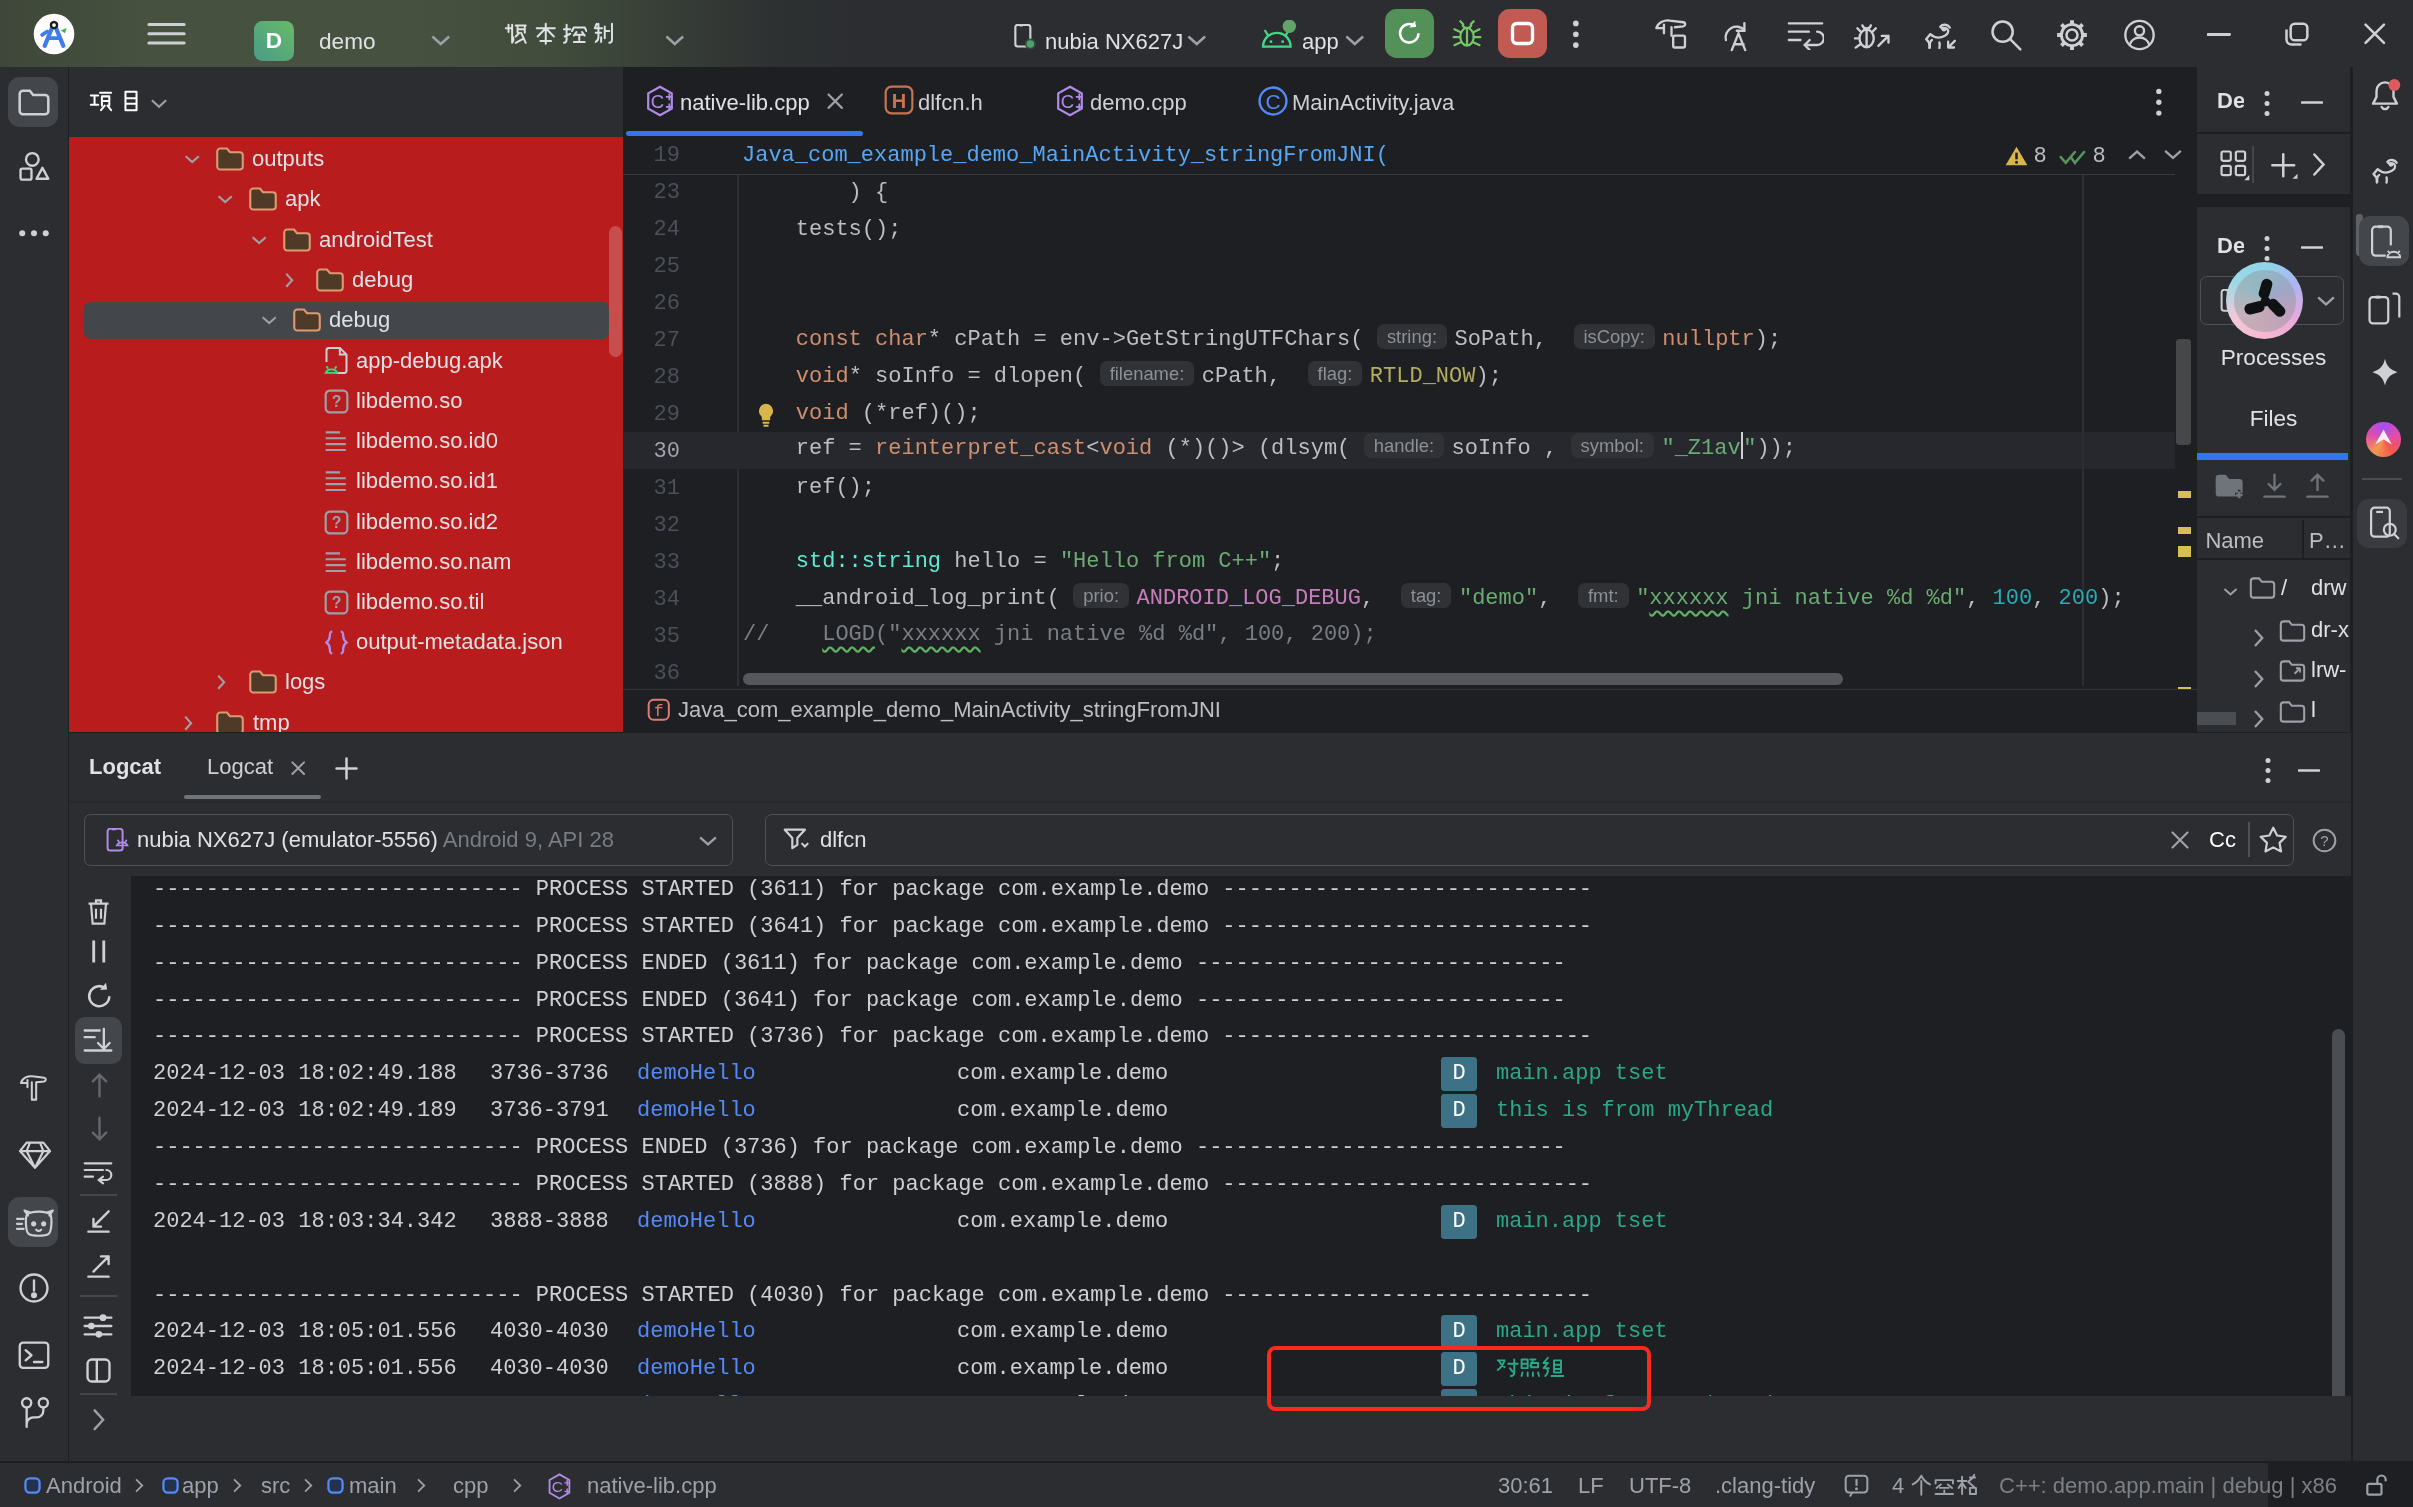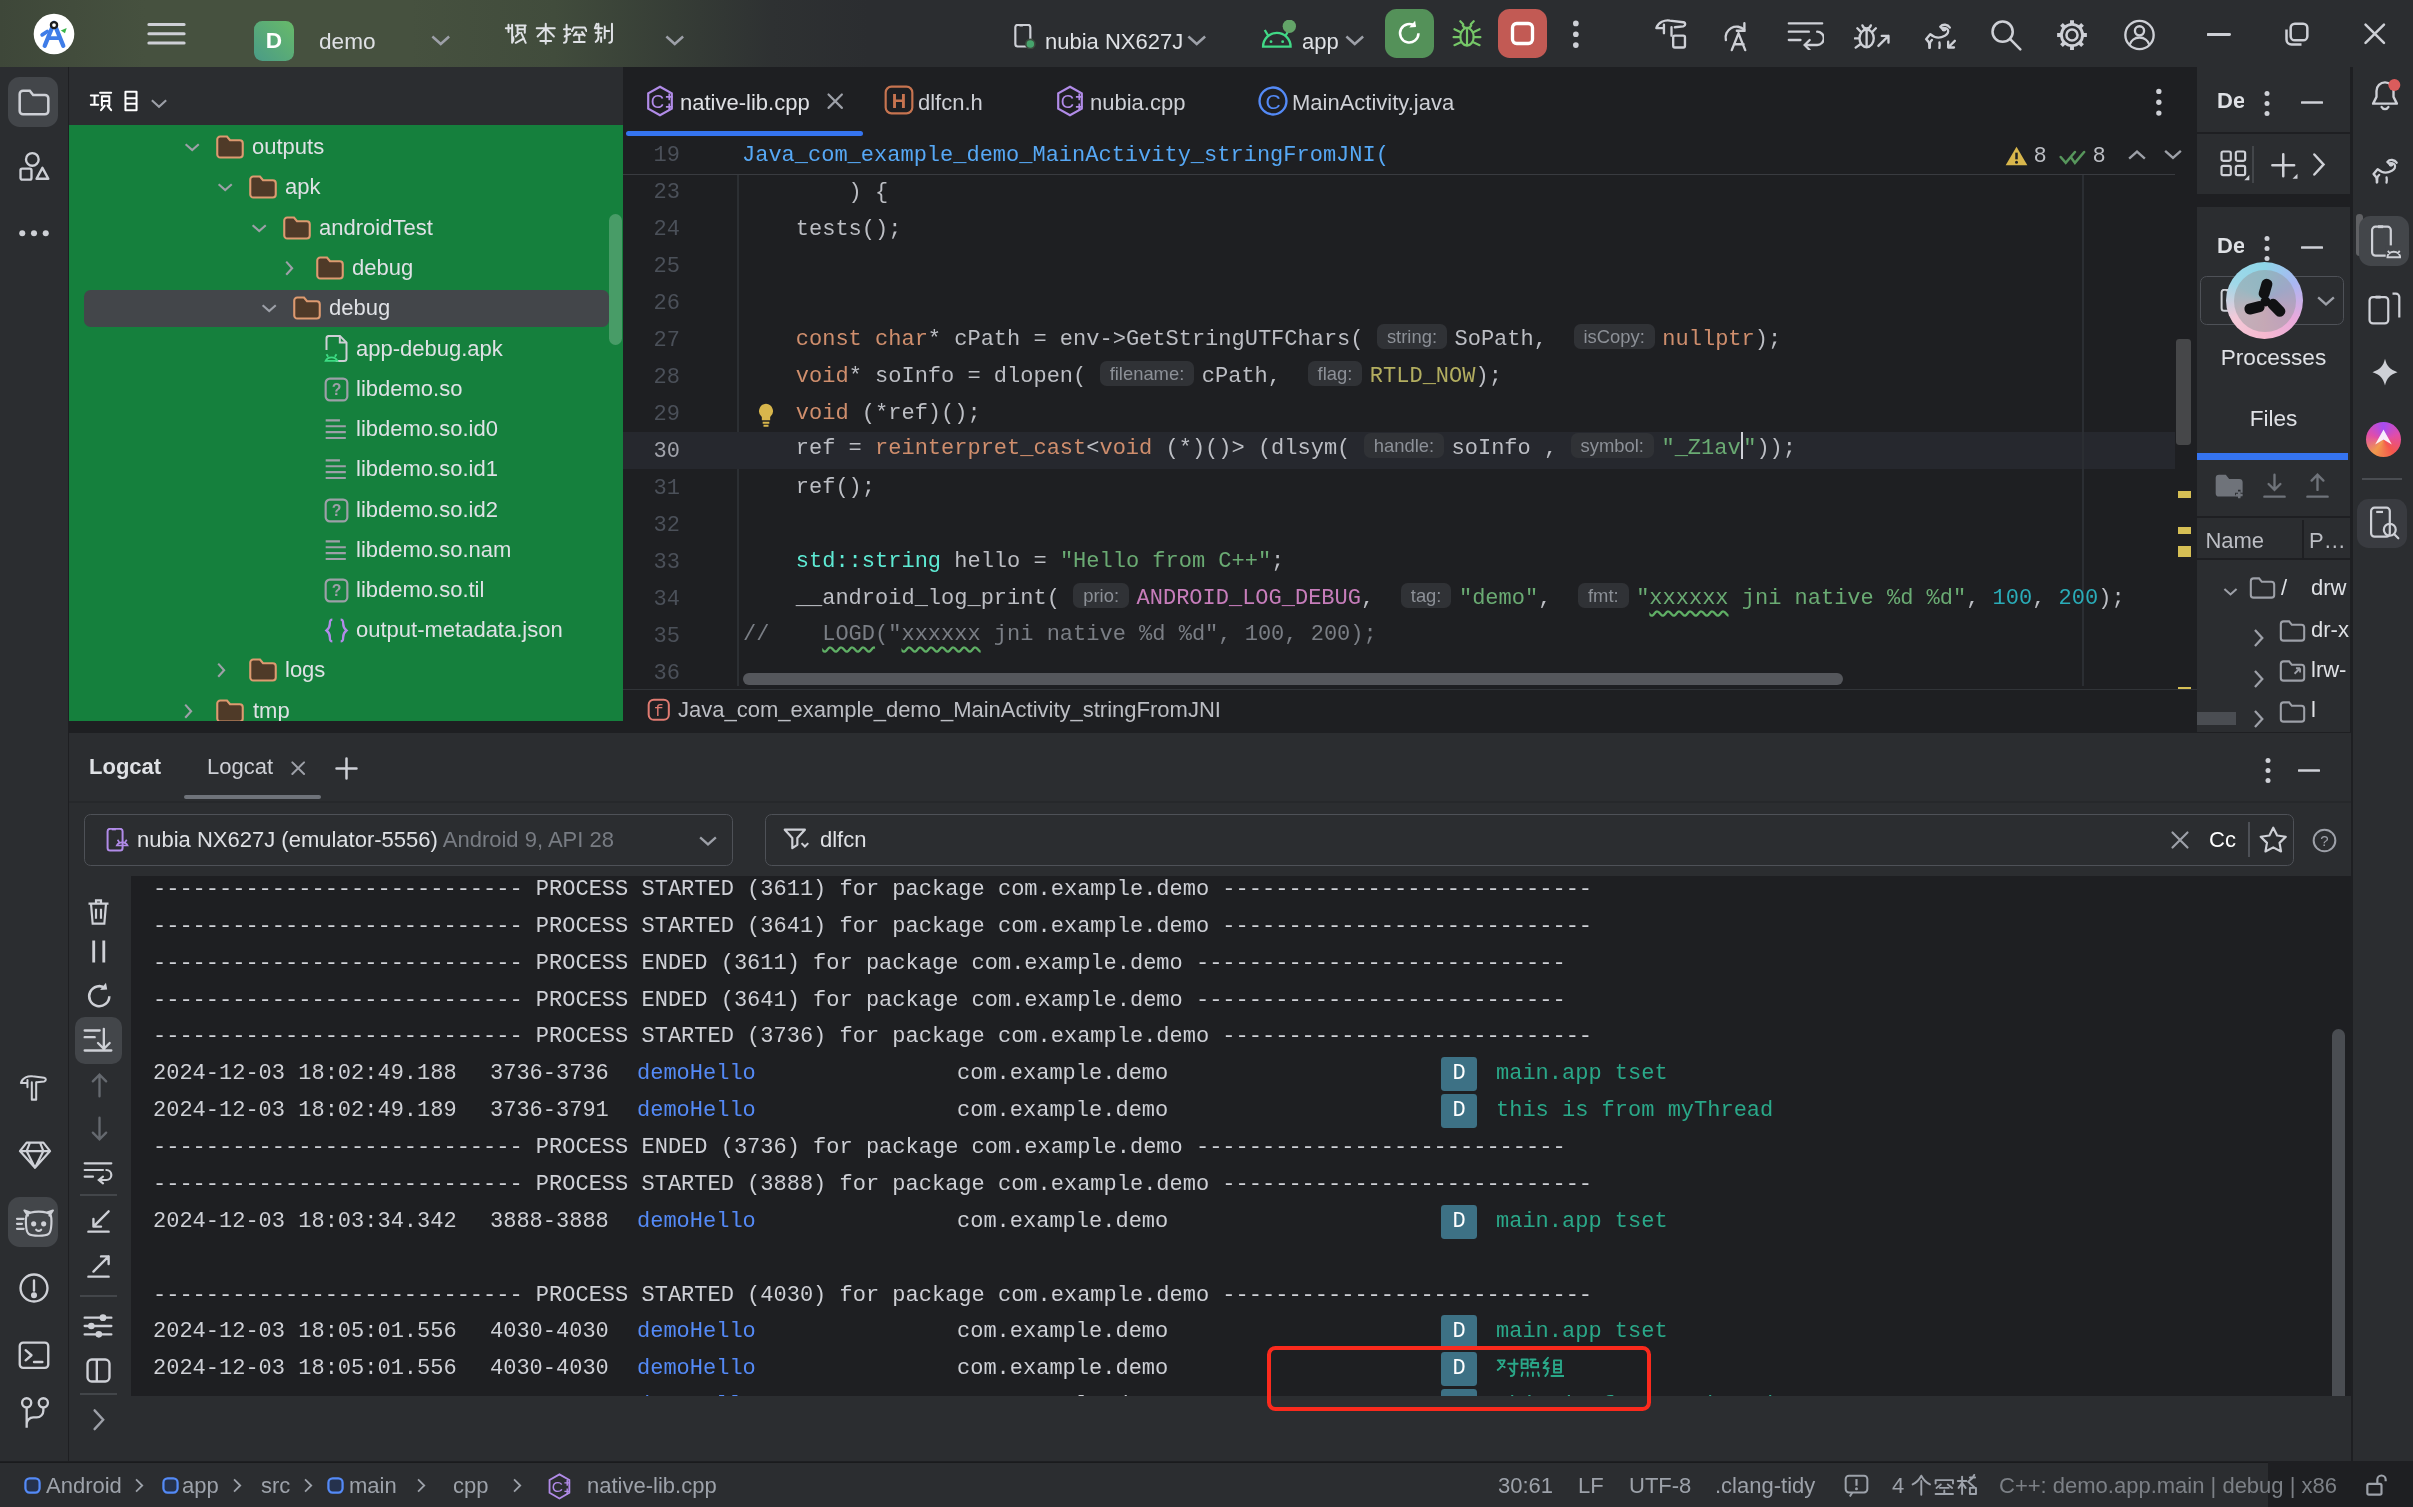--- a/index.html
+++ b/index.html
@@ -7,21 +7,21 @@
 .abs{position:absolute}
 .mono{font-family:"Liberation Mono",monospace}
 svg{display:block}
 .icon{position:absolute}
 
 #titlebar{position:absolute;left:0;top:0;width:2413px;height:67px;
  background:linear-gradient(90deg,#3e4739 0,#46513f 6%,#46513f 17%,#414c3c 23%,#363d36 28%,#2e3132 32%,#2b2d30 36%,#2b2d30 100%);}
 
 #leftstrip{position:absolute;left:0;top:67px;width:69px;height:1394px;background:#2b2d30;border-right:1.7px solid #1e1f22}
 #projhead{position:absolute;left:69px;top:67px;width:555px;height:70px;background:#2b2d30}
-#tree{position:absolute;left:69px;top:125px;width:555px;height:596px;background:#15803d;overflow:hidden}
+#tree{position:absolute;left:69px;top:137px;width:555px;height:596px;background:#b91c1c;overflow:hidden}
 #editor{position:absolute;left:623px;top:67px;width:1574px;height:665px;background:#1e1f22}
 #rightpanel{position:absolute;left:2197px;top:67px;width:153px;height:665px;background:#2b2d30}
 #rightstrip{position:absolute;left:2352px;top:67px;width:61px;height:1394px;background:#2b2d30;border-left:1.7px solid #1e1f22}
 #logcat{position:absolute;left:69px;top:732px;width:2282px;height:729px;background:#2b2d30;border-top:1.7px solid #1e1f22}
 #logarea{position:absolute;left:62px;top:143px;width:2220px;height:520px;background:#1e1f22;overflow:hidden}
 #statusbar{position:absolute;left:0;top:1462px;width:2268px;height:46px;background:#2b2d30;border-top:1.7px solid #1a1b1d}
 .treerow{position:absolute;height:40px;line-height:40px;color:#dfe1e5;white-space:pre}
 .cjk{display:inline-block;vertical-align:-3.4px}
 .cjk path{fill:none;stroke:currentColor;stroke-width:2.2;stroke-linecap:round;stroke-linejoin:round}
 .cl{position:absolute;left:0;white-space:pre;height:37px;line-height:37px}
@@ -394,21 +394,21 @@
  <div class="abs" style="left:295px;top:22.6px;color:#ced0d6">dlfcn.h</div>
  <s-cpp style="left:431px;top:18.4px">
       <svg width="32" height="32" viewBox="0 0 38 38" style="font-size:26px">
         <path d="M19 2 L33 10 v18 L19 36 L5 28 V10 Z" fill="none" stroke="#b18be8" stroke-width="2.6"></path>
         <text x="16" y="27" font-size="22" fill="#b18be8" text-anchor="middle" font-family="Liberation Sans">C</text>
         <g stroke="#b18be8" stroke-width="2">
           <path d="M26 14h8M30 10v8M26 26h8M30 22v8"></path>
         </g>
       </svg>
     </s-cpp>
- <div class="abs" style="left:467px;top:22.6px;color:#ced0d6">nubia.cpp</div>
+ <div class="abs" style="left:467px;top:22.6px;color:#ced0d6">demo.cpp</div>
  <svg class="icon" style="left:634px;top:18.4px;font-size:26px" width="32" height="32" viewBox="0 0 38 38">
       <circle cx="19" cy="19" r="16" fill="none" stroke="#548af7" stroke-width="2.8"></circle>
       <text x="19" y="28" font-size="25" fill="#548af7" text-anchor="middle" font-family="Liberation Sans">C</text>
     </svg>
  <div class="abs" style="left:669px;top:22.6px;color:#ced0d6">MainActivity.java</div>
  <svg class="icon" style="left:1530px;top:21px" width="11.7" height="28.5" viewBox="0 0 14 34">
       <g fill="#ced0d6">
         <circle cx="7" cy="4" r="3.2"></circle>
         <circle cx="7" cy="17" r="3.2"></circle>
         <circle cx="7" cy="30" r="3.2"></circle>

